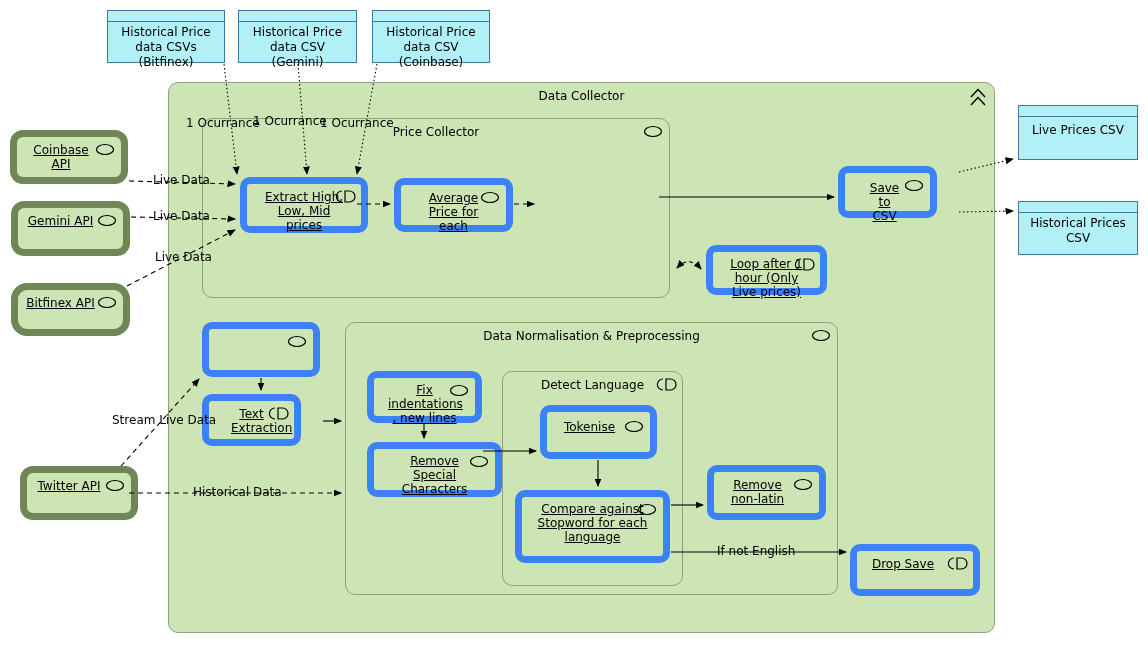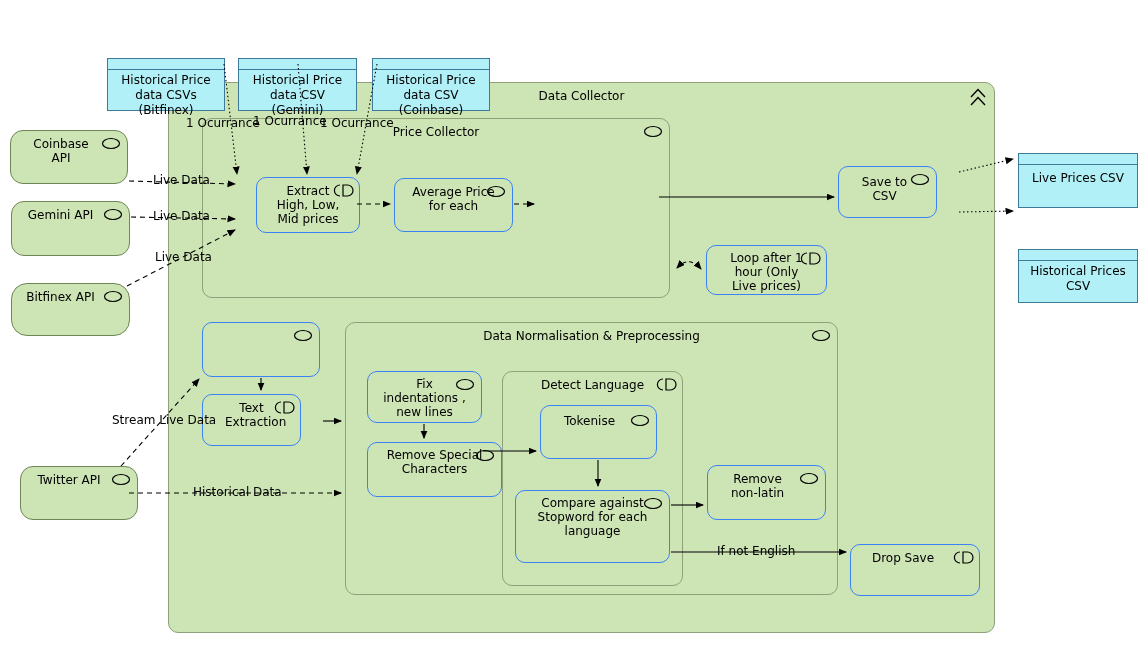--- a/index.html
+++ b/index.html
@@ -9,27 +9,28 @@
     font-size:12px; color:#000; overflow:hidden;
   }
   .container {
     position:absolute; background:#cde4b5; border:1px solid #8fa07b; border-radius:10px;
     box-sizing:border-box;
   }
   .container .title {
     position:absolute; top:6px; left:0; right:0; text-align:center; white-space:nowrap;
   }
   .node {
-    position:absolute; background:#cde4b5; border:1px solid #3b82f6; border-radius:10px;
+    position:absolute; background:#cde4b5; border:7px solid #3b82f6; border-radius:10px;
     box-sizing:border-box;
+    text-decoration:underline;
   }
   .node .label { text-align:center; line-height:14px; padding:6px 16px 2px; }
   .source { border-radius:13px; border-color:#6f8656; }
   .artifact {
-    position:absolute; background:#b2f0f8; border:1px solid #3d7a99; box-sizing:border-box;margin-top:48px;
+    position:absolute; background:#b2f0f8; border:1px solid #3d7a99; box-sizing:border-box;
   }
   .artifact .band { height:10px; border-bottom:1px solid #3d7a99; }
   .artifact .label { text-align:center; line-height:15px; padding-top:3px; }
   .icon { position:absolute; top:6px; right:6px; width:20px; height:13px; }
   .icon svg { display:block; }
   .chev { width:18px; height:20px; top:4px; right:7px; }
   .edge-label { position:absolute; white-space:nowrap; line-height:13px; }
   #wires { position:absolute; left:0; top:0; pointer-events:none; z-index:9; }
 </style>
 </head>
@@ -125,21 +126,21 @@
   </div>
   <div class="artifact" style="left:1018px; top:105px; width:120px; height:55px;">
     <div class="band"></div>
     <div class="label" style="padding-top:6px;">Live Prices CSV</div>
   </div>
   <div class="artifact" style="left:1018px; top:201px; width:120px; height:54px;">
     <div class="band"></div>
     <div class="label" style="padding-left:2px;padding-right:2px;">Historical Prices CSV</div>
   </div>
 
-  <div class="node" style="left:256px; top:177px; width:104px; height:56px;">
+  <div class="node" style="left:240px; top:177px; width:128px; height:56px;">
     <span class="icon">
       <svg width="22" height="13" viewBox="0 0 22 13">
         <path d="M7 1 A5.6 5.5 0 0 0 7 12" fill="none" stroke="#000" stroke-width="1.2"></path>
         <path d="M10 1 H14.5 A5.5 5.5 0 0 1 14.5 12 H10 Z" fill="none" stroke="#000" stroke-width="1.2"></path>
       </svg>
     </span>
     <div class="label">Extract High, Low, Mid prices</div>
   </div>
 
   <div class="node" style="left:394px; top:178px; width:119px; height:54px;">

